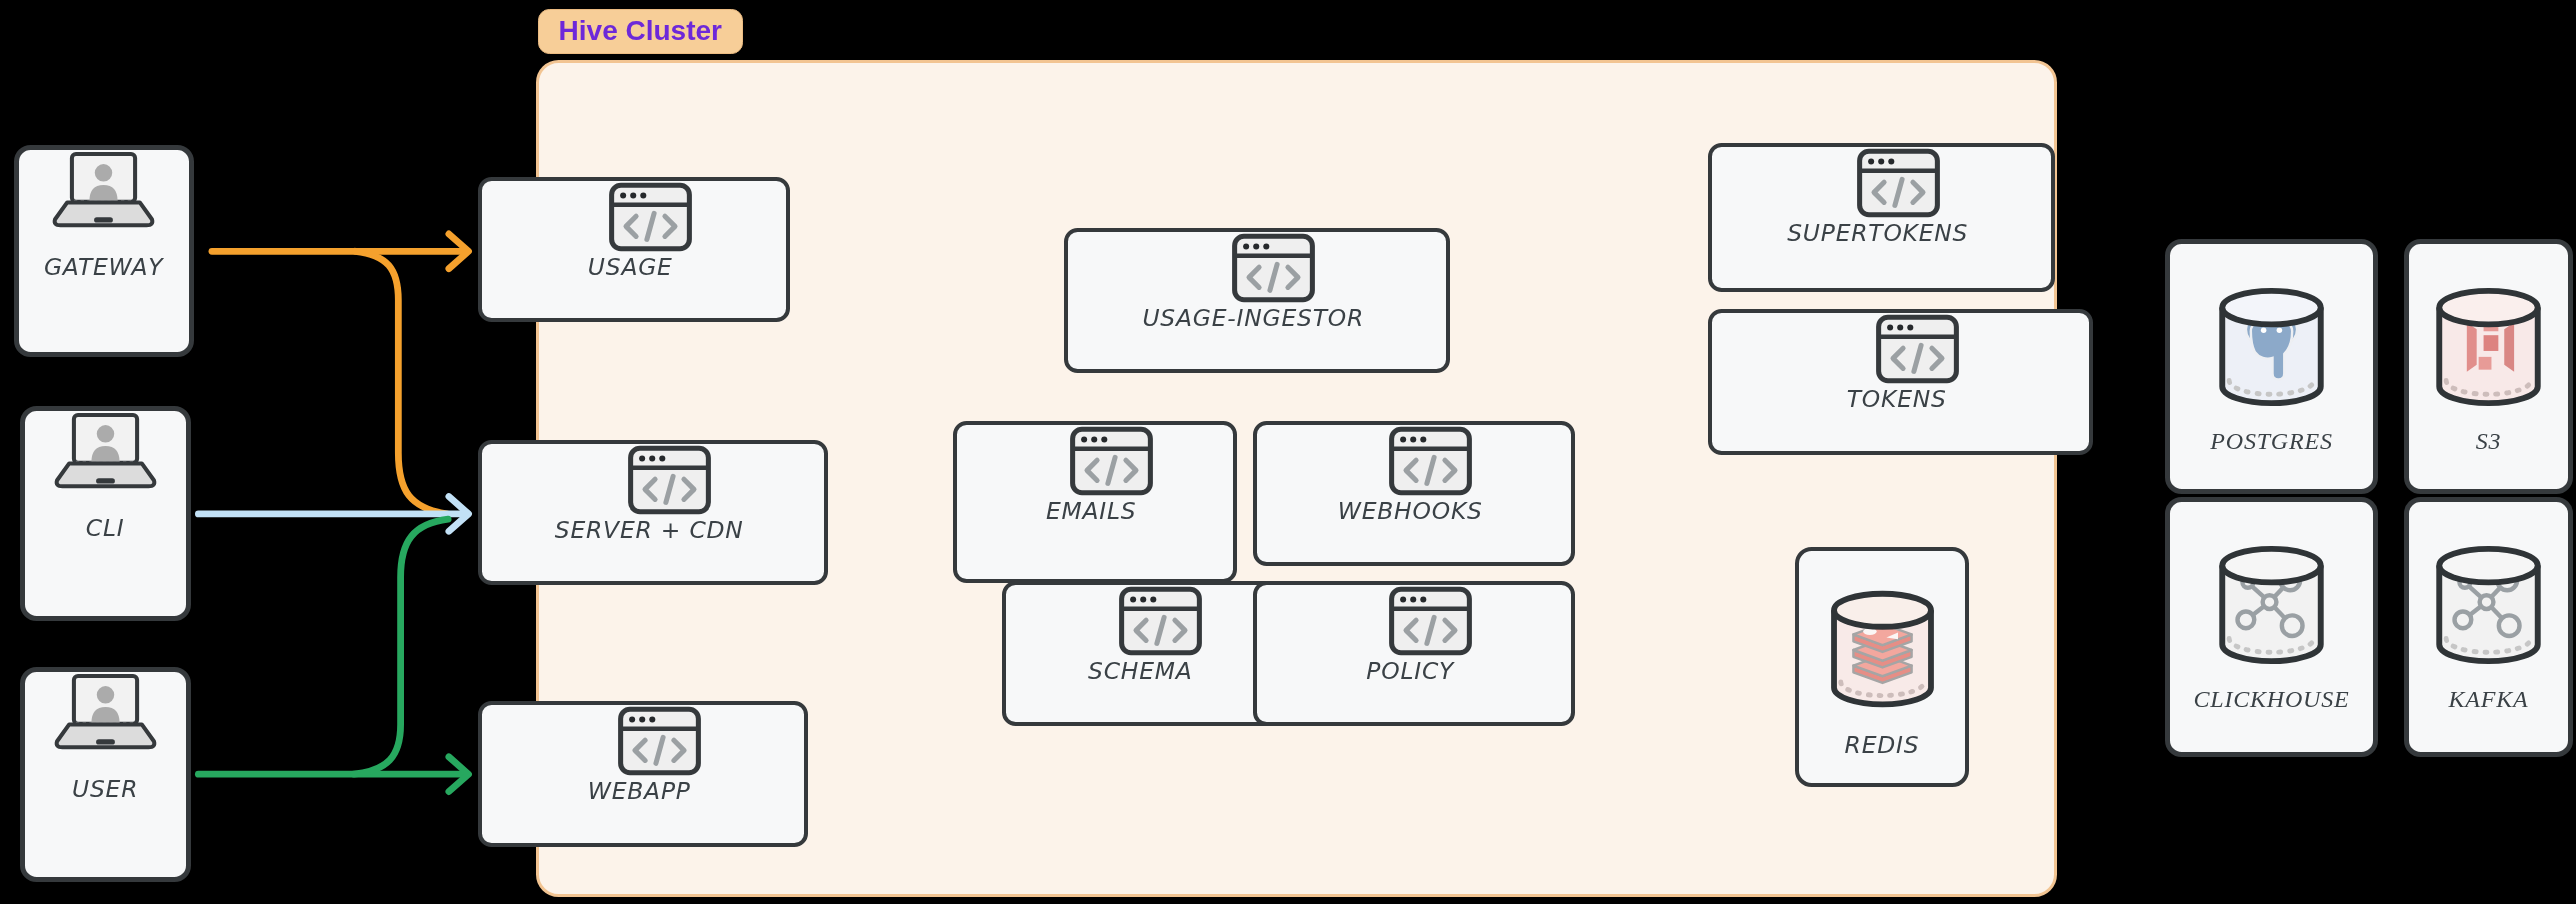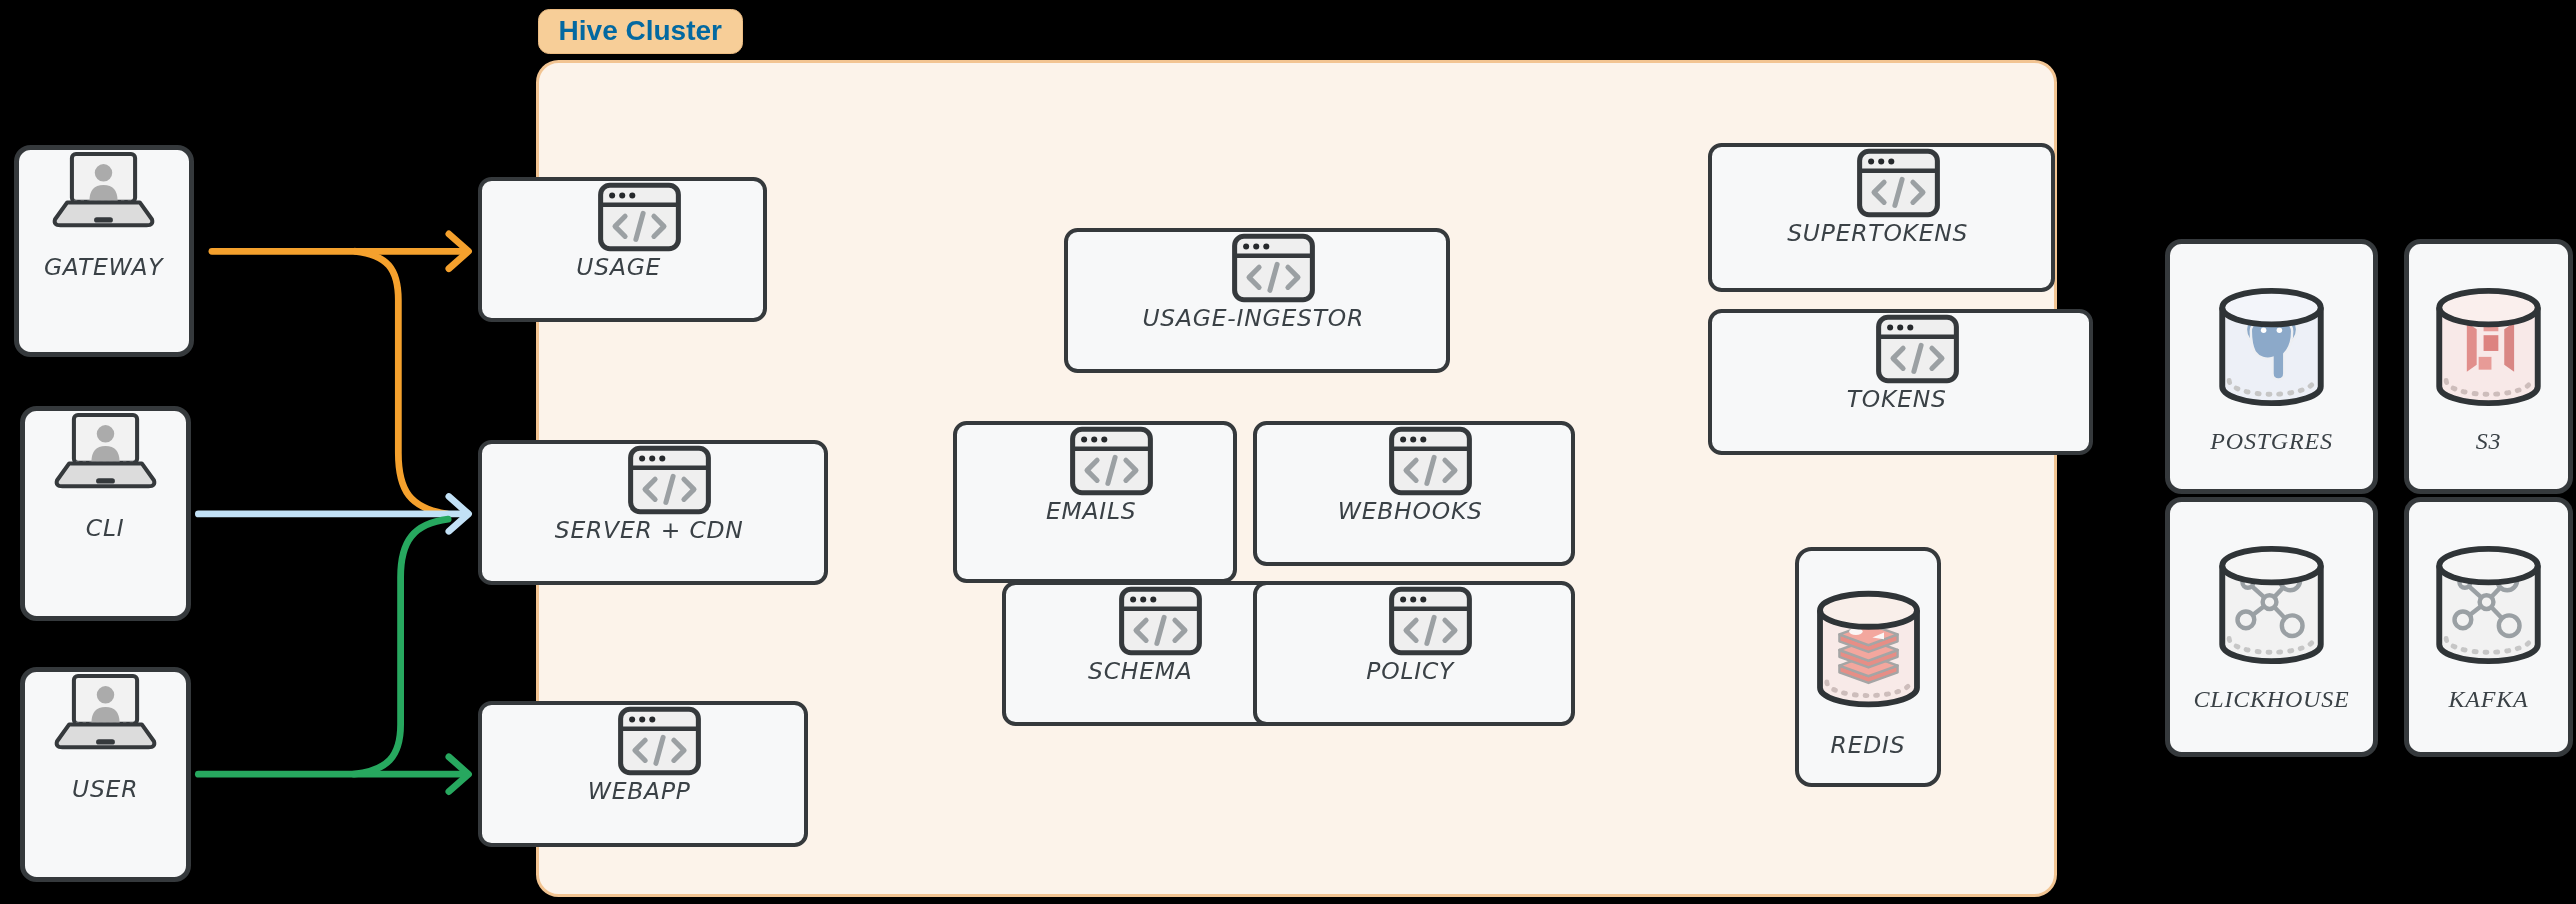--- a/index.html
+++ b/index.html
@@ -3,21 +3,21 @@
 <meta charset="utf-8">
 <style>
   html,body{margin:0;padding:0;background:#000;}
   #stage{position:relative;width:2576px;height:904px;background:#000;overflow:hidden;
          font-family:"DejaVu Sans",sans-serif;}
   
   #cluster{position:absolute;left:536px;top:60px;width:1521px;height:837px;
            background:#FCF3EA;border:3px solid #F2C492;border-radius:22.6px;box-sizing:border-box;}
   #cluster-badge{position:absolute;left:538px;top:9px;background:#F7CE98;border:1.5px solid #EBBB82;
            border-radius:11.3px;padding:5.3px 19.6px;font-family:"Liberation Sans",sans-serif;
-           font-size:28px;font-weight:700;color:#0369a1;z-index:5;text-align:right;}
+           font-size:28px;font-weight:700;color:#6d28d9;z-index:5;text-align:right;}
   
   .node{position:absolute;background:#F7F8F9;border:5.3px solid #35393C;border-radius:16.6px;
         box-sizing:border-box;display:flex;flex-direction:column;align-items:center;z-index:3;}
   .svc{position:absolute;background:#F7F8F9;border:4.5px solid #35393C;border-radius:13.6px;
         box-sizing:border-box;display:flex;flex-direction:column;align-items:center;z-index:3;}
   .svc svg.codewin{margin-left:33px;flex:0 0 auto;}
   .svc-label{flex:1;text-align:center;font-style:italic;font-size:23.4px;color:#3A4146;
         letter-spacing:0.8px;white-space:nowrap;padding-right:7.5px;}
   .node-label{font-style:italic;font-size:23.4px;color:#3A4146;letter-spacing:0.8px;text-align:center;}
   
@@ -88,21 +88,21 @@
       <rect x="38" y="6" width="94" height="71" rx="6" fill="#F2F2F2" stroke="#35393C" stroke-width="6"></rect>
       <circle cx="85" cy="34" r="13" fill="#ABABAB"></circle>
       <path d="M64,76 Q64,52 85,52 Q106,52 106,76 Z" fill="#ABABAB"></path>
       <line x1="41" y1="77" x2="129" y2="77" stroke="#B9B9B9" stroke-width="3.5" stroke-dasharray="5 5"></line>
       <path d="M31,78 L139,78 L157,103 Q160,112 149,112 L21,112 Q10,112 13,103 Z" fill="#DCDCDC" stroke="#35393C" stroke-width="6" stroke-linejoin="round"></path>
       <rect x="71" y="100" width="28" height="8" rx="4" fill="#35393C"></rect>
     </svg>
     <div class="node-label">USER</div>
   </div>
 
-  <div class="svc" style="left:478px;top:177px;width:289px;height:145px">
+  <div class="svc" style="left:478px;top:177px;width:312px;height:145px">
     <svg class="codewin" width="87" height="72" viewBox="0 0 120 100">
       <rect x="6" y="6" width="108" height="88" rx="13" fill="#EFEFEF" stroke="#35393C" stroke-width="7"></rect>
       <line x1="6" y1="33" x2="114" y2="33" stroke="#35393C" stroke-width="6"></line>
       <circle cx="22" cy="20" r="4.2" fill="#26292C"></circle>
         <circle cx="36" cy="20" r="4.2" fill="#26292C"></circle>
         <circle cx="50" cy="20" r="4.2" fill="#26292C"></circle>
       <g fill="none" stroke="#9BA0A3" stroke-width="7" stroke-linecap="round" stroke-linejoin="round">
         <path d="M40,49 L26,63 L40,77"></path>
           <path d="M80,49 L94,63 L80,77"></path>
           <line x1="65" y1="45" x2="55" y2="81"></line>
@@ -248,21 +248,21 @@
         <circle cx="50" cy="20" r="4.2" fill="#26292C"></circle>
       <g fill="none" stroke="#9BA0A3" stroke-width="7" stroke-linecap="round" stroke-linejoin="round">
         <path d="M40,49 L26,63 L40,77"></path>
           <path d="M80,49 L94,63 L80,77"></path>
           <line x1="65" y1="45" x2="55" y2="81"></line>
       </g>
     </svg>
     <div class="svc-label">TOKENS</div>
   </div>
 
-  <div class="node" id="redis-box" style="left:1795px;top:547px;width:146px;height:240px;border-width:4.5px">
+  <div class="node" id="redis-box" style="left:1795px;top:547px;width:174px;height:240px;border-width:4.5px">
     <svg width="117" height="128" viewBox="0 0 120 132">
       <path d="M10,25 L10,105 A50,17 0 0 0 110,105 L110,25" fill="#F8EAE8" stroke="#2F3437" stroke-width="6"></path>
       <path d="M17,99 A43,14 0 0 0 103,99" fill="none" stroke="#CDBDBB" stroke-width="5" stroke-dasharray="2 9" stroke-linecap="round"></path>
       <g stroke="#A5A5A5" stroke-width="2.5" stroke-linejoin="round">
         <path d="M30,82 L30,89 L60,100 L90,89 L90,82 L60,93 Z" fill="#E68E86"></path>
         <path d="M30,82 L60,71 L90,82 L60,93 Z" fill="#F3A79E"></path>
         <path d="M30,66 L30,73 L60,84 L90,73 L90,66 L60,77 Z" fill="#E68E86"></path>
         <path d="M30,66 L60,55 L90,66 L60,77 Z" fill="#F3A79E"></path>
         <path d="M30,50 L30,57 L60,68 L90,57 L90,50 L60,61 Z" fill="#E68E86"></path>
         <path d="M30,50 L60,39 L90,50 L60,61 Z" fill="#F3A79E"></path>

